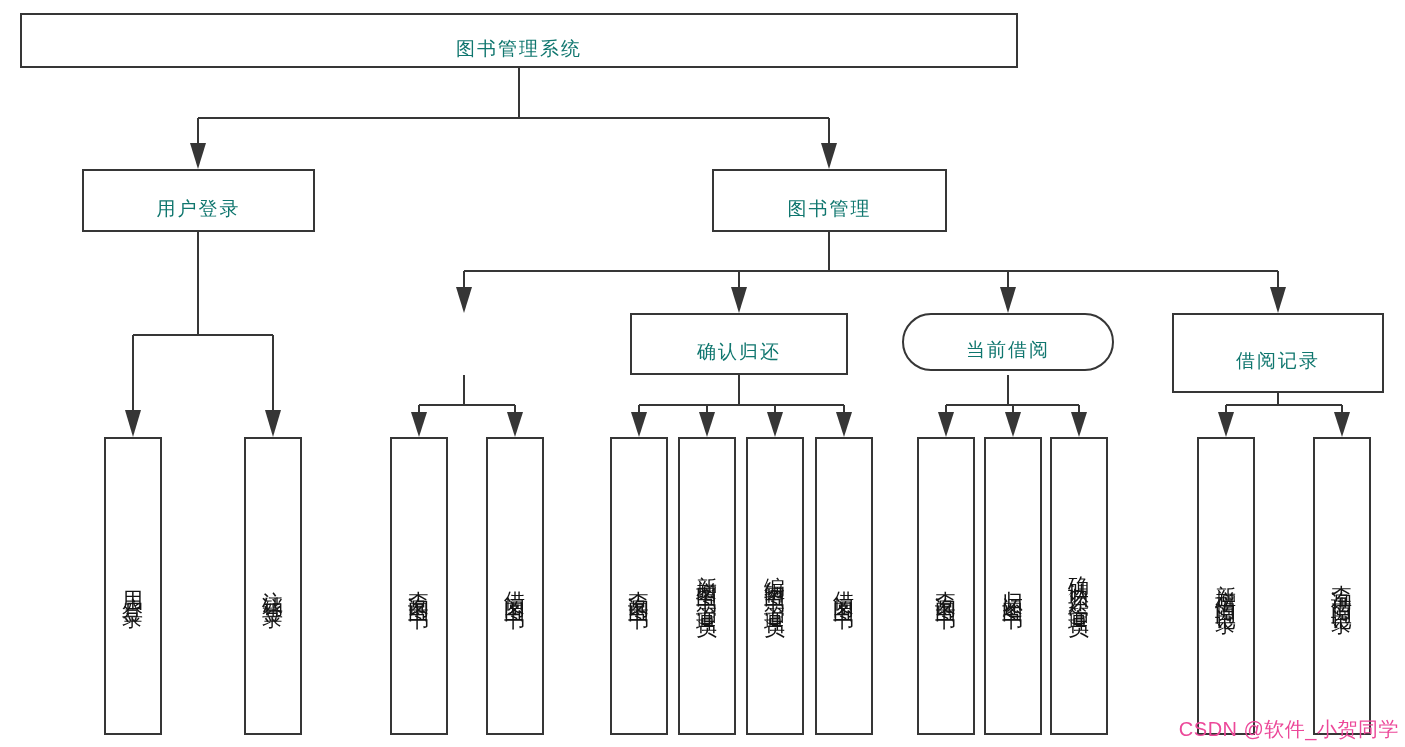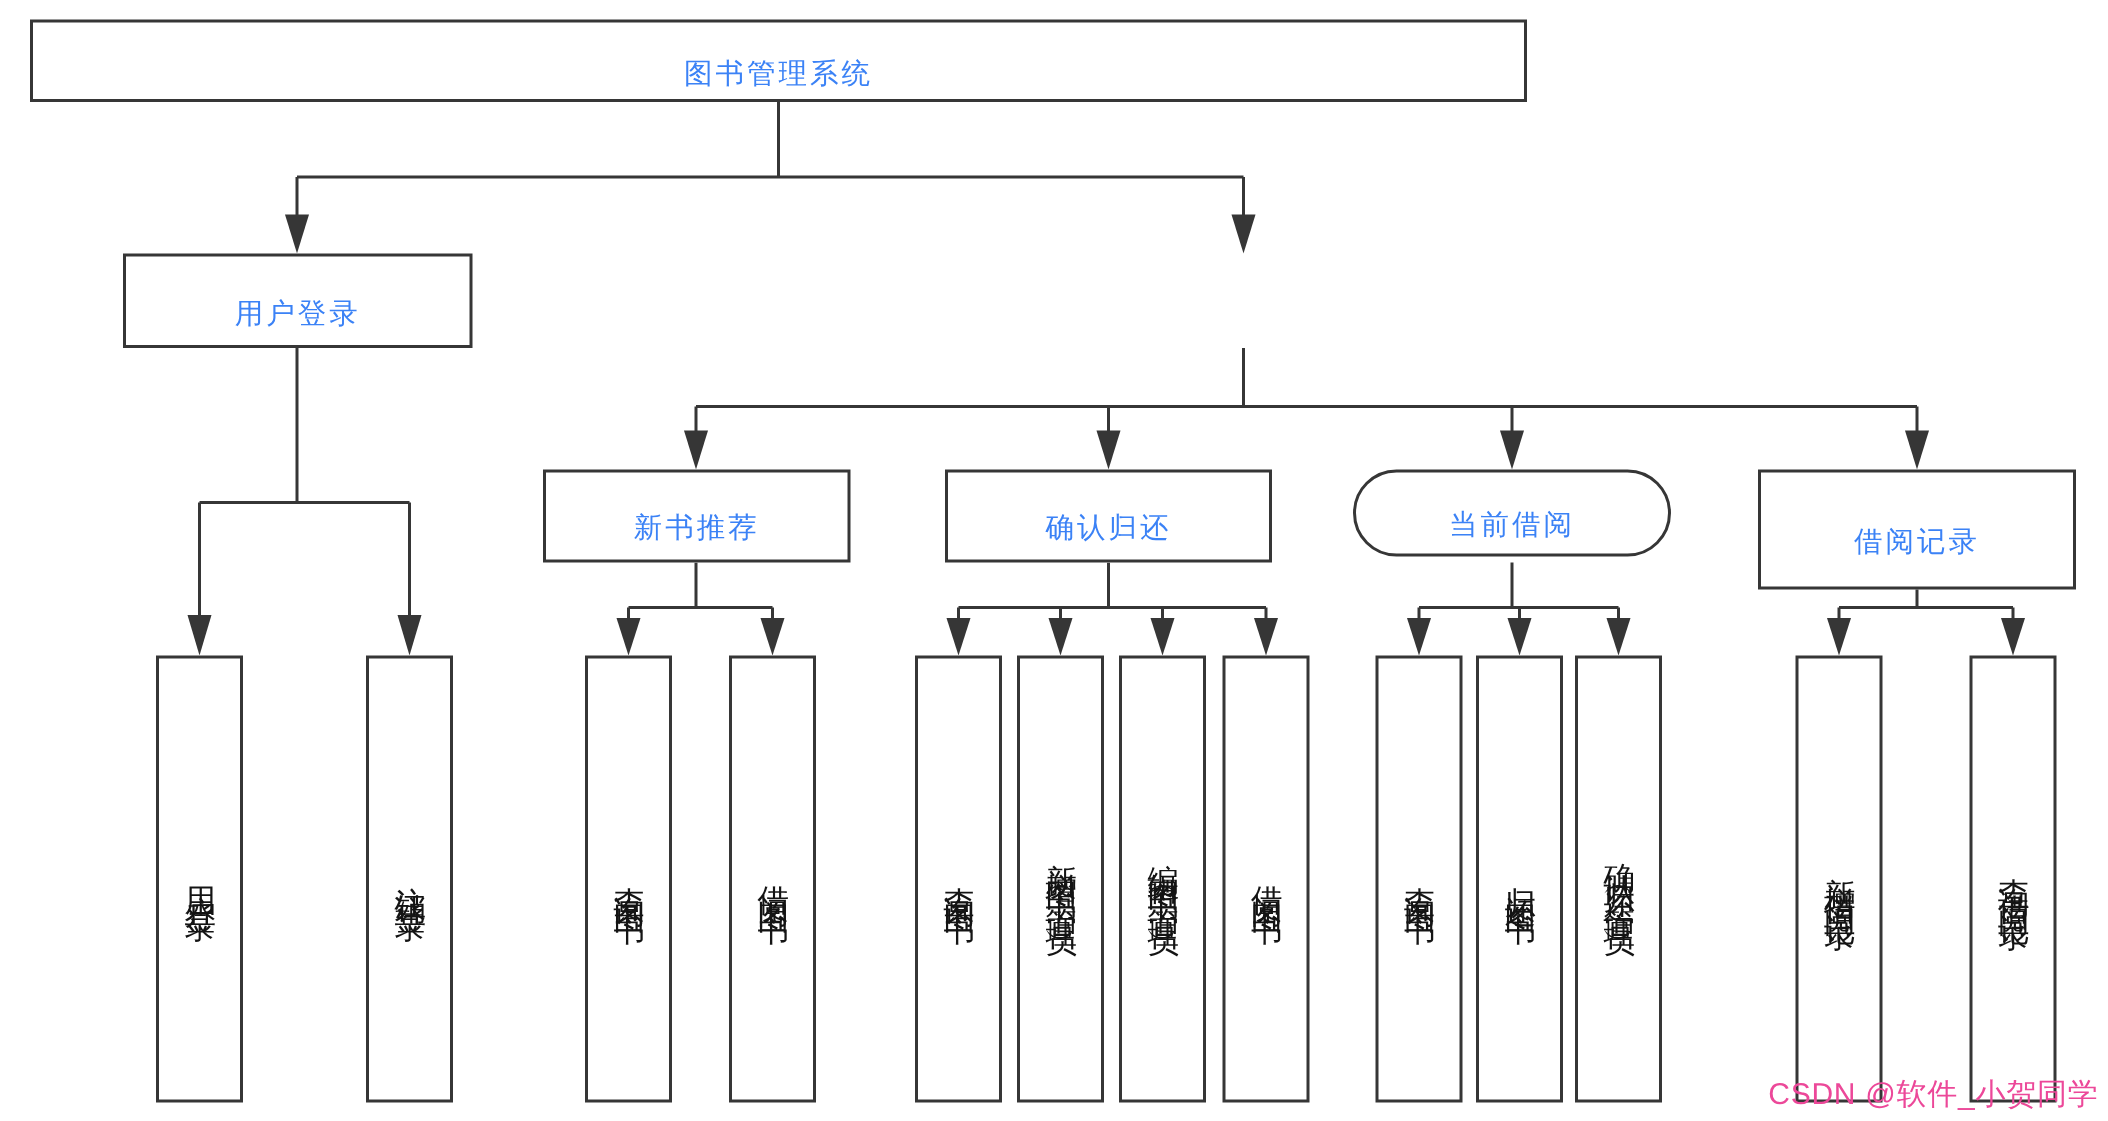--- a/index.html
+++ b/index.html
@@ -9,21 +9,21 @@
     font-family:"Liberation Sans", sans-serif;
   }
   #wires { position:absolute; left:0; top:0; z-index:0; }
   .node {
     position:absolute; box-sizing:border-box;
     border:2px solid #363636; background:#ffffff;
     display:flex; align-items:center; justify-content:center;
     z-index:1;
   }
   .hlabel {
-    font-size:19px; letter-spacing:2px; color:#3b82f6; white-space:nowrap;margin-top:16px;
+    font-size:19px; letter-spacing:2px; color:#0f766e; white-space:nowrap;margin-top:16px;
   }
   .vlabel {
     writing-mode:vertical-rl; text-orientation:mixed;
     font-size:21px; letter-spacing:6px; line-height:1.1;
     color:#141414; white-space:nowrap;
   }
   #watermark {
     position:absolute; right:6px; bottom:4px; z-index:5;
     font-size:20px; color:#ec4899; letter-spacing:0.5px;
   }
@@ -73,24 +73,24 @@
     </g>
   </svg>
 
   <div class="node" style="left:20px; top:13px; width:998px; height:55px;">
     <span class="hlabel">图书管理系统</span>
   </div>
 
   <div class="node" style="left:82px; top:169px; width:233px; height:63px;">
     <span class="hlabel">用户登录</span>
   </div>
+  <div class="node" style="left:712px; top:169px; width:235px; height:63px;">
+    <span class="hlabel">图书管理</span>
+  </div>
 
-  <div class="node" style="left:362px; top:313px; width:205px; height:62px;">
-    <span class="hlabel">新书推荐</span>
-  </div>
   <div class="node" style="left:630px; top:313px; width:218px; height:62px;">
     <span class="hlabel">确认归还</span>
   </div>
   <div class="node" style="left:902px; top:313px; width:212px; height:58px;border-radius:31px;">
     <span class="hlabel">当前借阅</span>
   </div>
   <div class="node" style="left:1172px; top:313px; width:212px; height:80px;">
     <span class="hlabel">借阅记录</span>
   </div>
 

